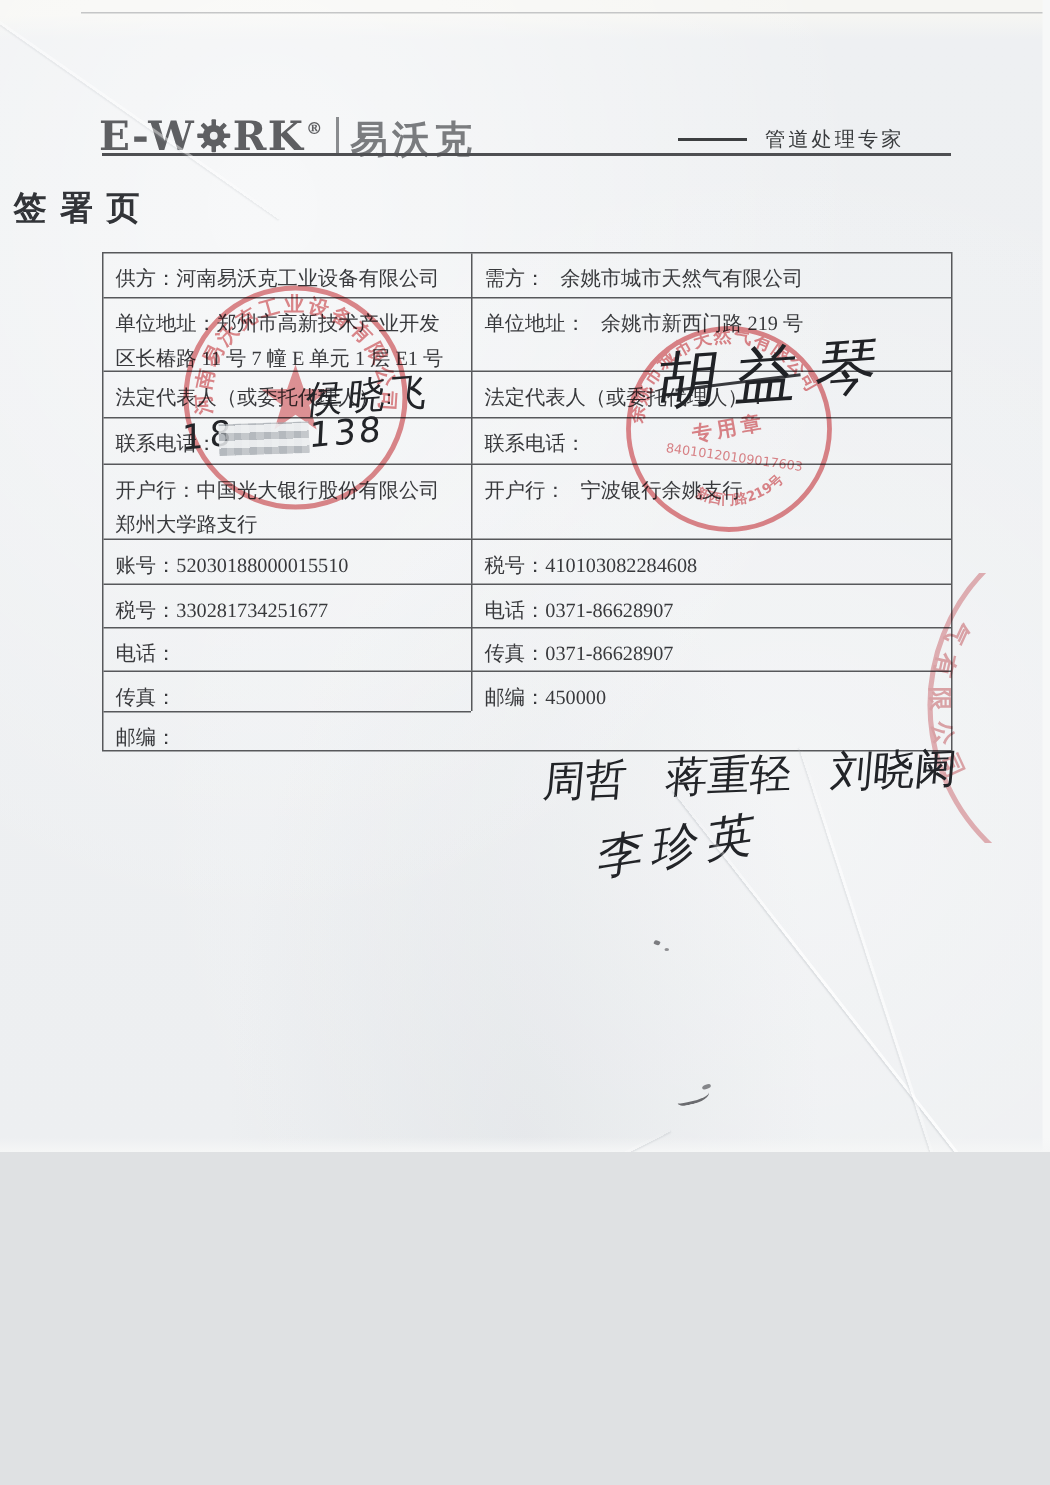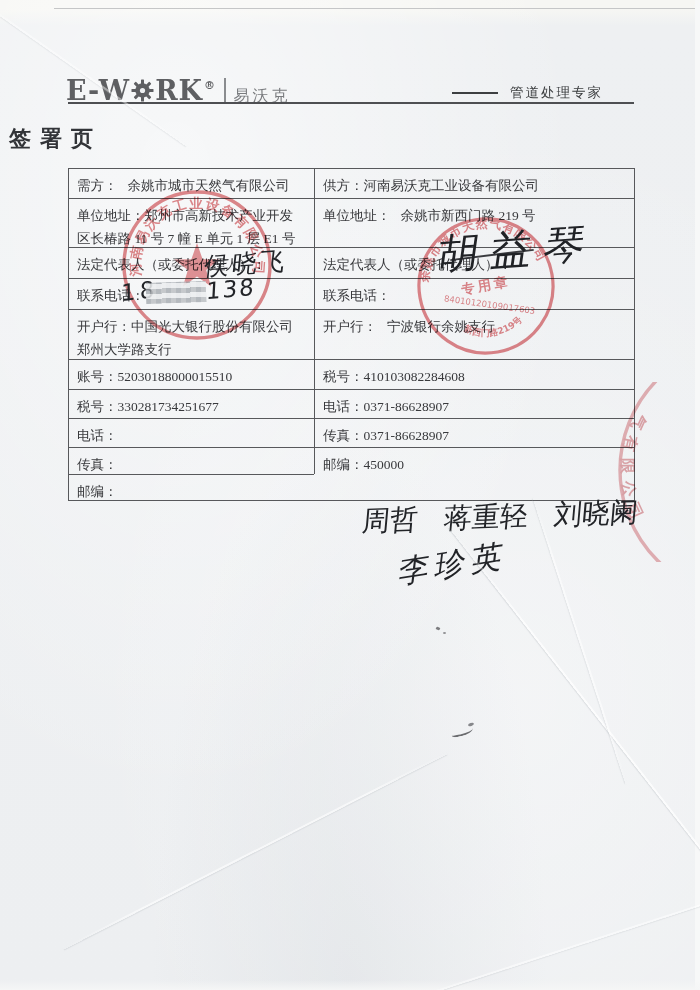--- a/index.html
+++ b/index.html
@@ -2,38 +2,38 @@
 <html><head>
 <meta charset="utf-8">
 <style>
   html,body{margin:0;padding:0;}
   body{
     width:700px;height:990px;
     font-family:"DejaVu Sans",sans-serif;
     background:#dfe1e3;
   }
   .page{
-    position:relative;width:700px;height:990px;overflow:hidden;
+    position:relative;width:700px;height:768px;overflow:hidden;
     background:
       radial-gradient(ellipse at 25% 18%, rgba(255,255,255,.55), rgba(255,255,255,0) 55%),
       radial-gradient(ellipse at 75% 70%, rgba(255,255,255,.35), rgba(255,255,255,0) 60%),
       radial-gradient(ellipse at 50% 100%, rgba(215,219,223,.5), rgba(215,219,223,0) 40%),
       linear-gradient(180deg,#f6f6f3 0,#f6f6f3 10px,#eef0f2 26px,#edeff1 100%);
   }
   .top-strip-line{position:absolute;left:54px;top:8px;width:646px;height:1px;background:#bcbdbe;opacity:.85;}
   .right-strip{position:absolute;right:0;top:0;width:5px;height:990px;background:#f7f8f8;}
   .bottom-strip{position:absolute;left:0;bottom:0;width:700px;height:10px;background:linear-gradient(0deg,#f5f6f6,rgba(245,246,246,0));}
 
   
   .logo-row{position:absolute;left:66px;top:74px;display:flex;align-items:baseline;color:#5e5f62;}
   .logo-latin{font-family:"DejaVu Serif","Liberation Serif",serif;font-weight:700;font-size:27px;letter-spacing:1px;line-height:28px;}
   .logo-gear{position:relative;top:2px;margin:0 1px;}
   .logo-reg{font-family:"DejaVu Serif",serif;font-weight:700;font-size:11px;position:relative;top:-11px;margin-left:1px;}
   .logo-sep{width:1.5px;height:26px;background:#8a8c8f;margin:0 8px 0 9px;position:relative;top:4px;}
-  .logo-cn{font-size:16px;color:#7a7c7f;letter-spacing:3px;font-weight:400;position:relative;top:1px;}
+  .logo-cn{font-size:25px;color:#7a7c7f;letter-spacing:3px;font-weight:700;position:relative;top:1px;}
   .tagline{position:absolute;left:452px;top:84px;display:flex;align-items:center;}
   .tagline-dash{width:46px;height:2.5px;background:#3d3f41;margin-right:12px;}
   .tagline-text{font-size:13.5px;font-weight:400;color:#3a3c3e;letter-spacing:2px;}
   .header-rule{position:absolute;left:68px;top:102px;width:566px;height:1.8px;background:#4e4f52;}
 
   
   .doc-title{position:absolute;left:0;top:124px;width:700px;text-align:left;
     font-size:22px;font-weight:700;color:#323438;letter-spacing:9px;text-indent:9px;}
 
   
@@ -121,22 +121,22 @@
   <div class="tagline">
     <span class="tagline-dash"></span>
     <span class="tagline-text">管道处理专家</span>
   </div>
   <div class="header-rule"></div>
 
   <div class="doc-title">签署页</div>
 
   <div class="tbl">
 
+    <div class="cell"><span>供方：</span><span>河南易沃克工业设备有限公司</span></div>
     <div class="cell"><span>需方：</span><span class="gap">余姚市城市天然气有限公司</span></div>
-    <div class="cell"><span>供方：</span><span>河南易沃克工业设备有限公司</span></div>
 
     <div class="cell"><span>单位地址：</span><span>郑州市高新技术产业开发区长椿路 11 号 7 幢 E 单元 1 层 E1 号</span></div>
     <div class="cell"><span>单位地址：</span><span class="gap">余姚市新西门路 219 号</span></div>
 
     <div class="cell"><span>法定代表人（或委托代理人）：</span></div>
     <div class="cell"><span>法定代表人（或委托代理人）：</span></div>
 
     <div class="cell"><span>联系电话：</span></div>
     <div class="cell"><span>联系电话：</span><span></span></div>
 

